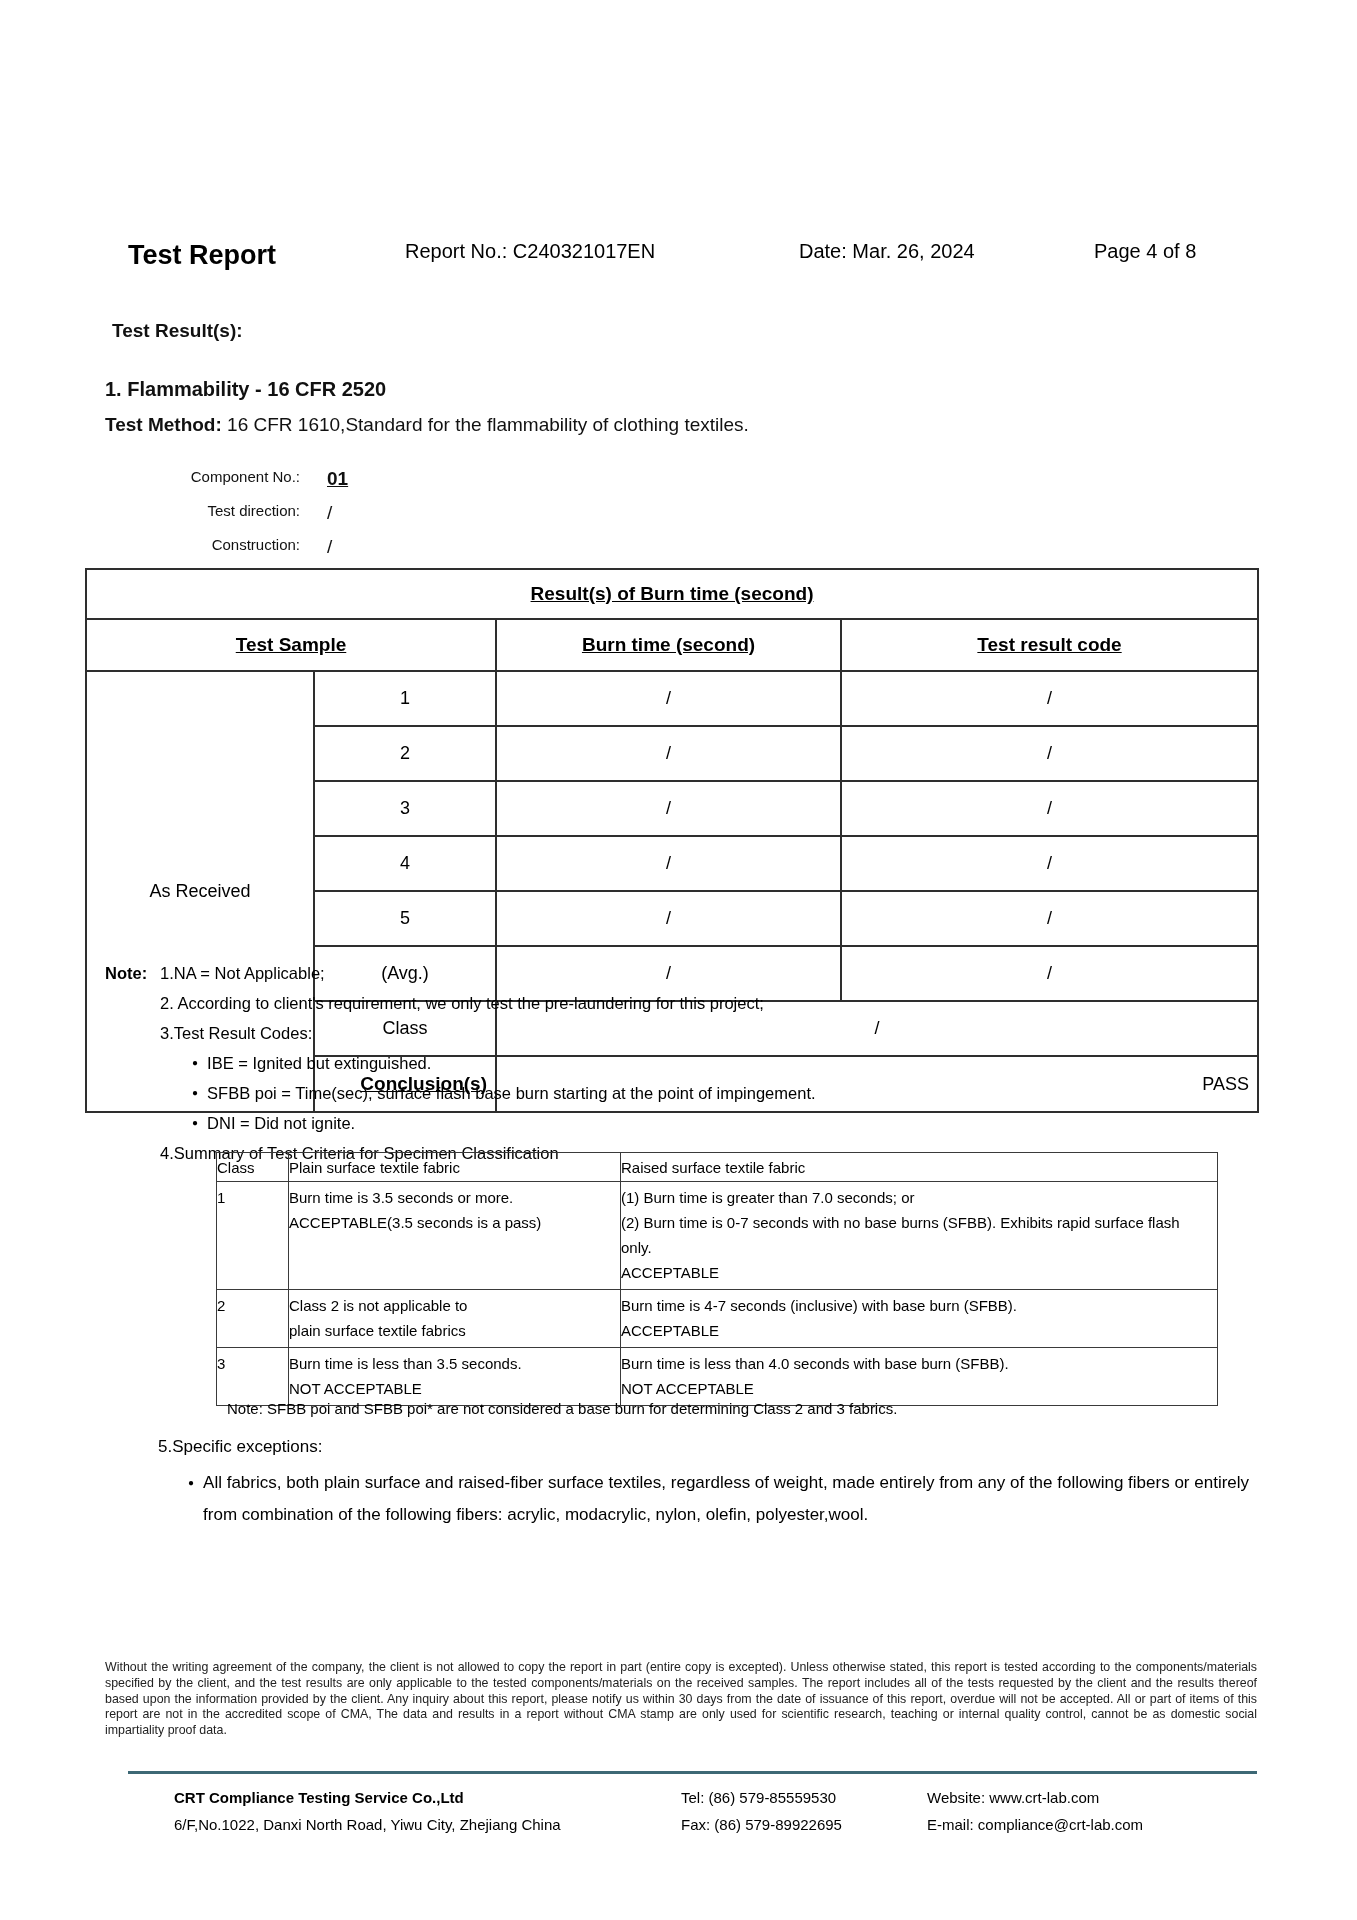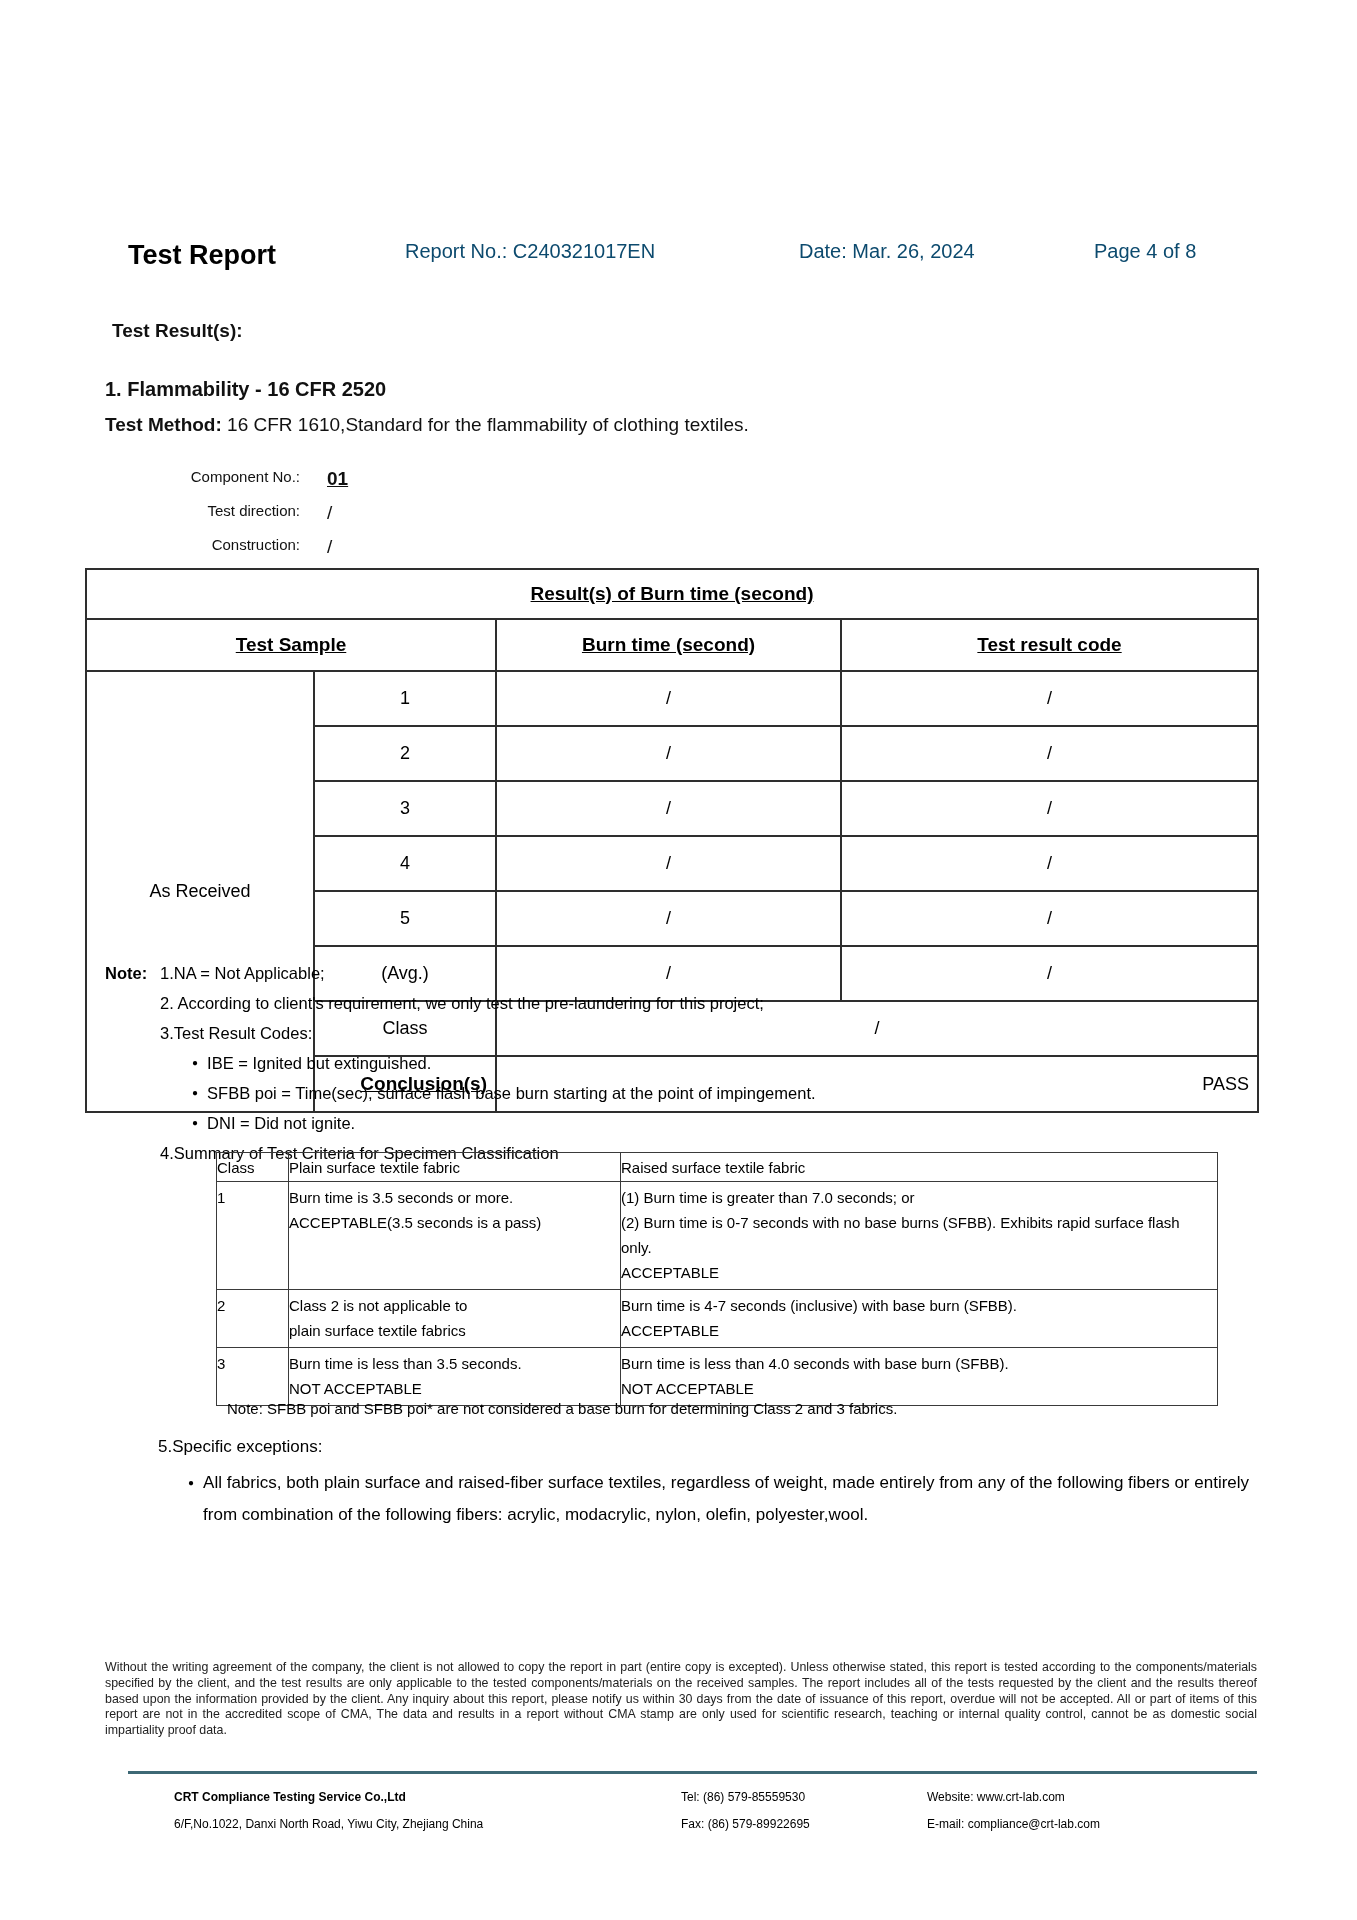--- a/index.html
+++ b/index.html
@@ -14,21 +14,21 @@
   
   .logo{position:absolute;left:126px;top:120px;display:flex;align-items:flex-start;}
   .logo-cr{
     font-size:118px;line-height:96px;font-weight:bold;
     color:#1c2e6e;letter-spacing:-4px;
   }
   .logo svg{margin-left:6px;margin-top:2px;}
   
   .hdr{position:absolute;top:240px;white-space:nowrap;}
   .hdr-title{left:128px;font-size:27px;font-weight:bold;color:#000;}
-  .hdr-info{font-size:20px;color:#0c4a6e;}
+  .hdr-info{font-size:20px;color:#000000;}
   .hdr-report{left:405px;}
   .hdr-date{left:799px;}
   .hdr-page{left:1094px;}
   
   .h-results{position:absolute;left:112px;top:320px;font-size:19px;font-weight:bold;}
   .h-flamm{position:absolute;left:105px;top:378px;font-size:20px;font-weight:bold;}
   .h-method{position:absolute;left:105px;top:414px;font-size:19px;}
   .h-method b{font-weight:bold;}
   
   .spec-row{position:absolute;left:105px;width:195px;text-align:right;font-size:15px;white-space:nowrap;}
@@ -77,21 +77,21 @@
     position:absolute;left:188px;top:1467px;width:1078px;
     font-size:17px;line-height:32px;color:#000;display:flex;
   }
   .exc-bullet .dot{margin-top:11px;}
   
   .disclaimer{
     position:absolute;left:105px;top:1660px;width:1152px;
     font-size:12.4px;line-height:15.8px;text-align:justify;color:#222;
   }
   .sep-line{position:absolute;left:128px;top:1771px;width:1129px;height:3px;background:#3d6875;}
-  .f-col{position:absolute;top:1784px;font-size:12px;line-height:27px;color:#000;white-space:nowrap;}
+  .f-col{position:absolute;top:1784px;font-size:15px;line-height:27px;color:#000;white-space:nowrap;}
   .f-company{left:174px;}
   .f-company .l1{font-weight:bold;}
   .f-phone{left:681px;}
   .f-web{left:927px;}
 </style>
 </head>
 <body>
 
 <div class="page">
 

